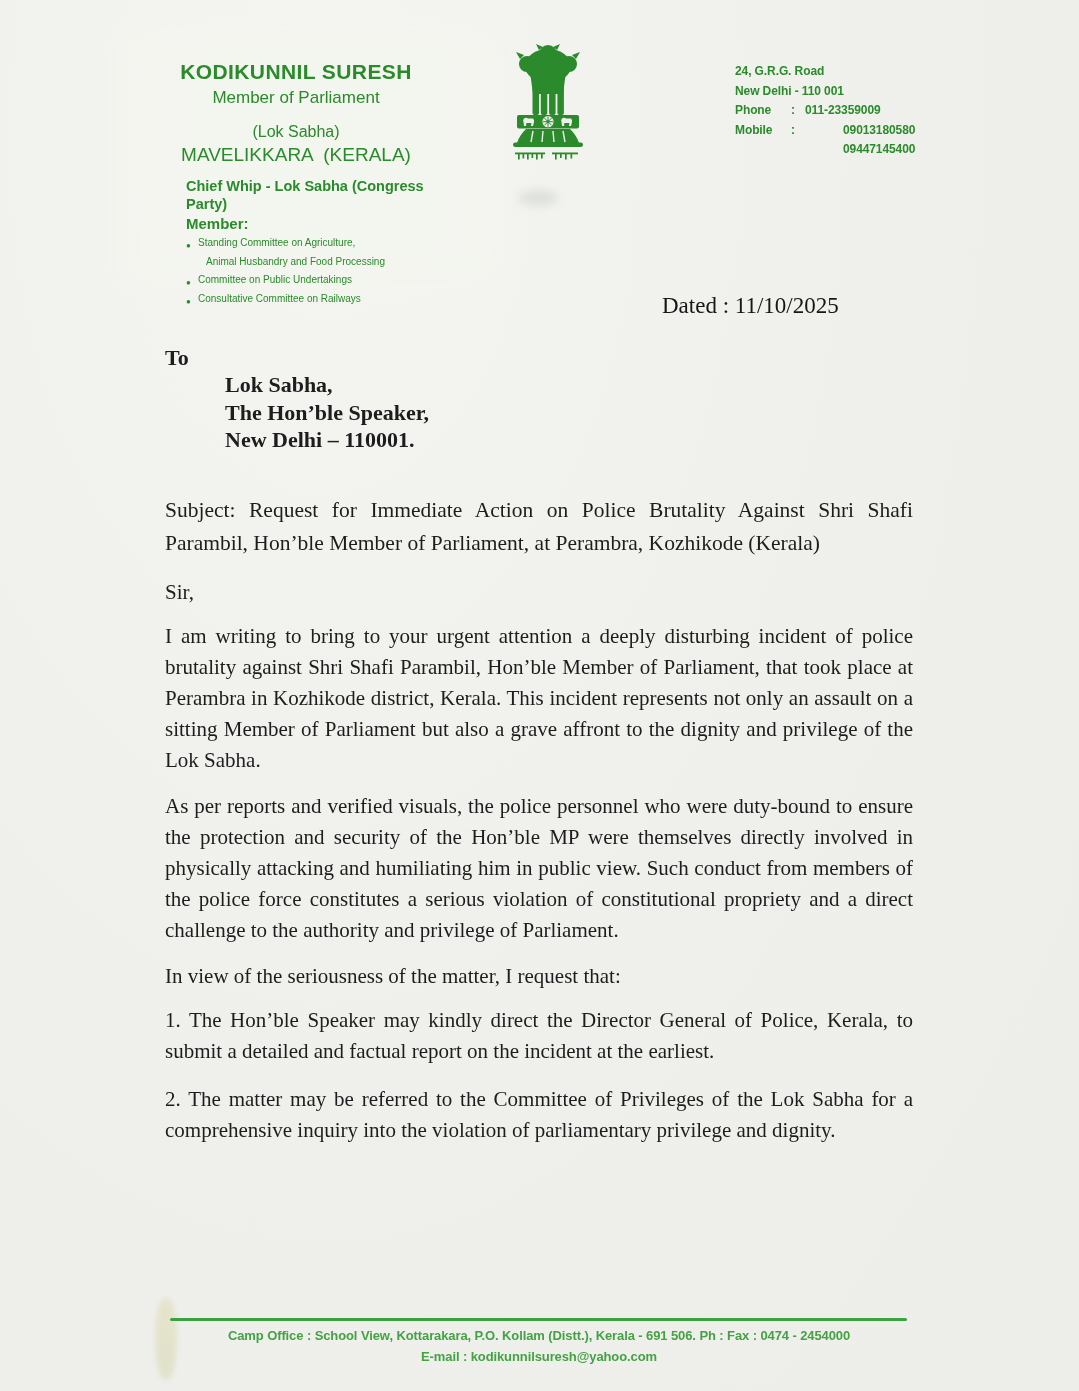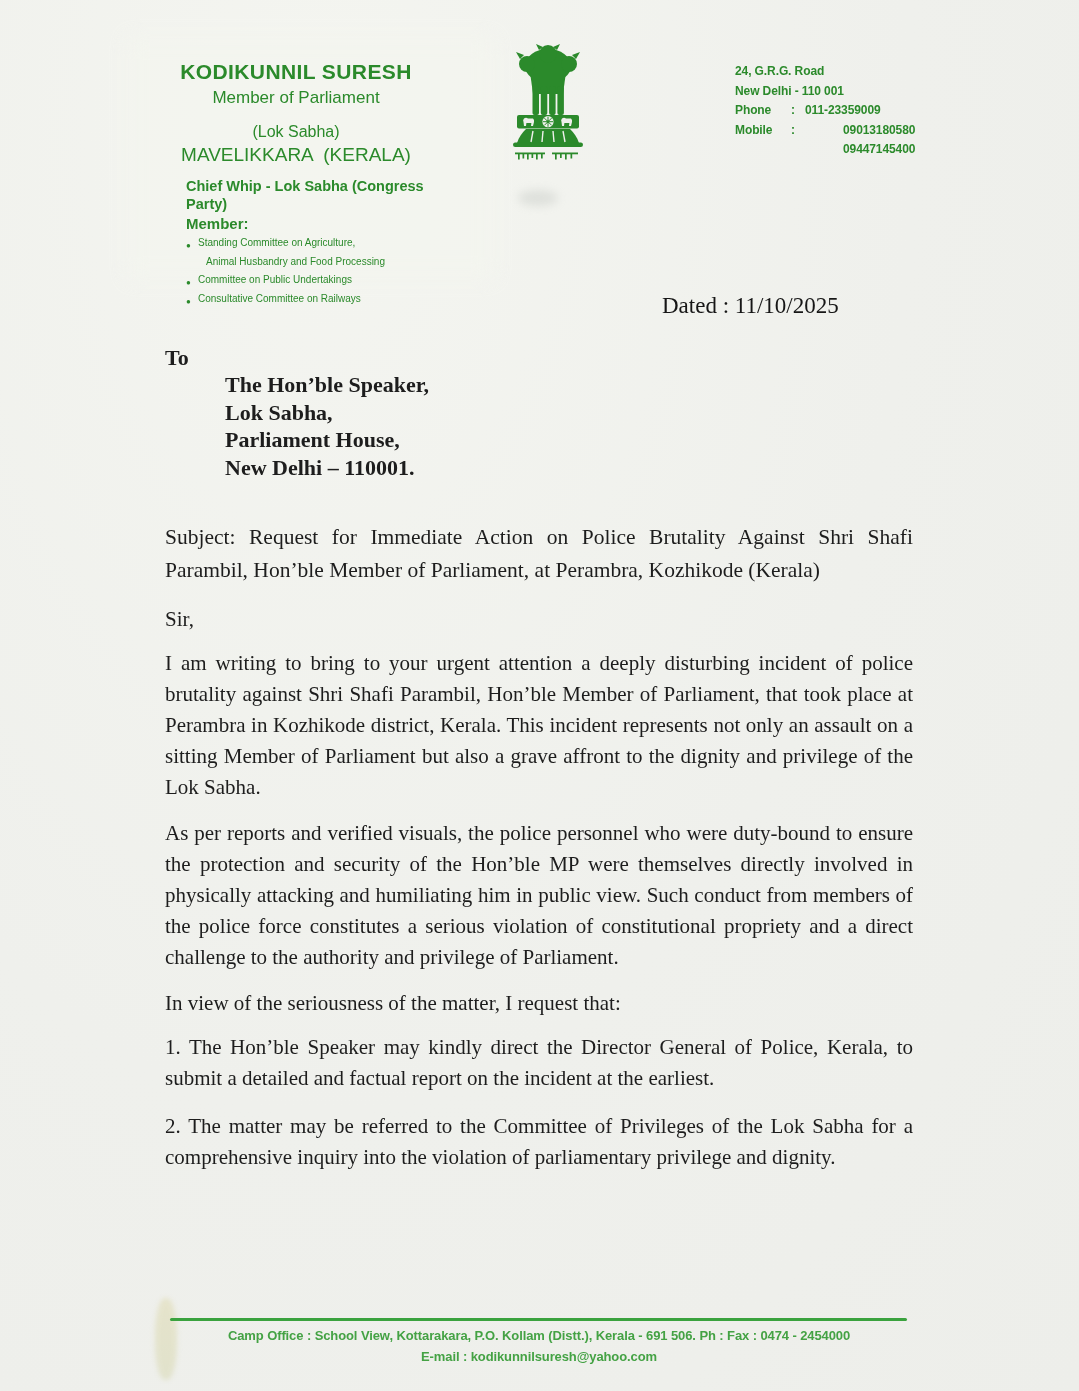--- a/index.html
+++ b/index.html
@@ -176,23 +176,22 @@
     </div>
   </div>
 
   <div class="ref">
     <div class="ref-date">Dated : 11/10/2025</div>
   </div>
 
   <div class="letter">
     <div class="to-label">To</div>
     <div class="recipient">
+      <div>Lok Sabha,</div>
       <div>The Hon’ble Speaker,</div>
-      <div>Lok Sabha,</div>
-      <div>Parliament House,</div>
       <div>New Delhi – 110001.</div>
     </div>
 
     <div class="subject">Subject: Request for Immediate Action on Police Brutality Against Shri Shafi Parambil, Hon’ble Member of Parliament, at Perambra, Kozhikode (Kerala)</div>
     <div class="salutation">Sir,</div>
 
     <div class="para">I am writing to bring to your urgent attention a deeply disturbing incident of police brutality against Shri Shafi Parambil, Hon’ble Member of Parliament, that took place at Perambra in Kozhikode district, Kerala. This incident represents not only an assault on a sitting Member of Parliament but also a grave affront to the dignity and privilege of the Lok Sabha.</div>
     <div class="para para-2">As per reports and verified visuals, the police personnel who were duty-bound to ensure the protection and security of the Hon’ble MP were themselves directly involved in physically attacking and humiliating him in public view. Such conduct from members of the police force constitutes a serious violation of constitutional propriety and a direct challenge to the authority and privilege of Parliament.</div>
     <div class="para para-3">In view of the seriousness of the matter, I request that:</div>
     <div class="para para-r1">1. The Hon’ble Speaker may kindly direct the Director General of Police, Kerala, to submit a detailed and factual report on the incident at the earliest.</div>

